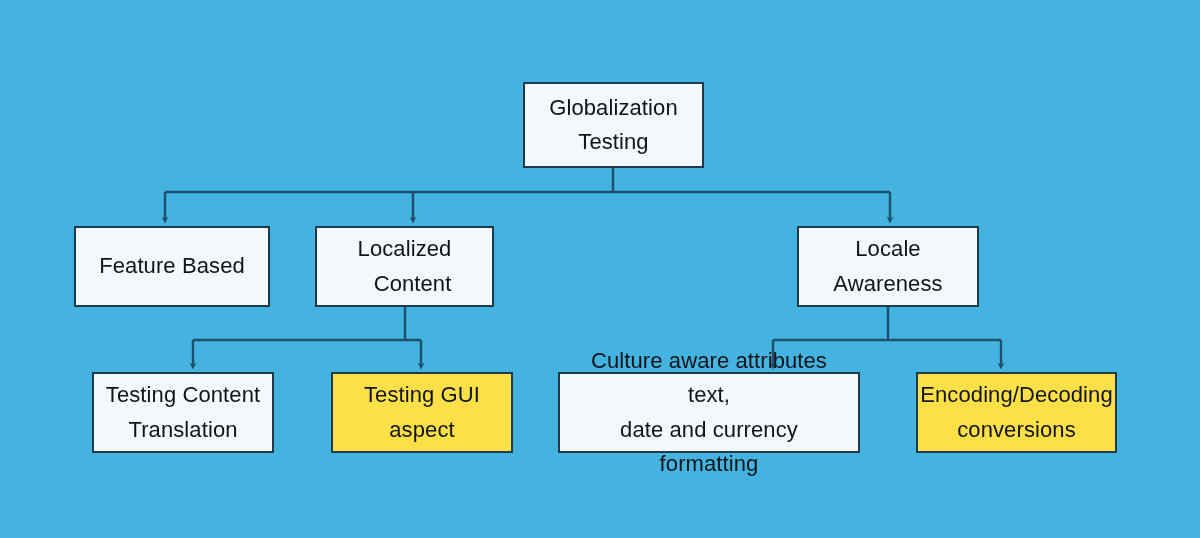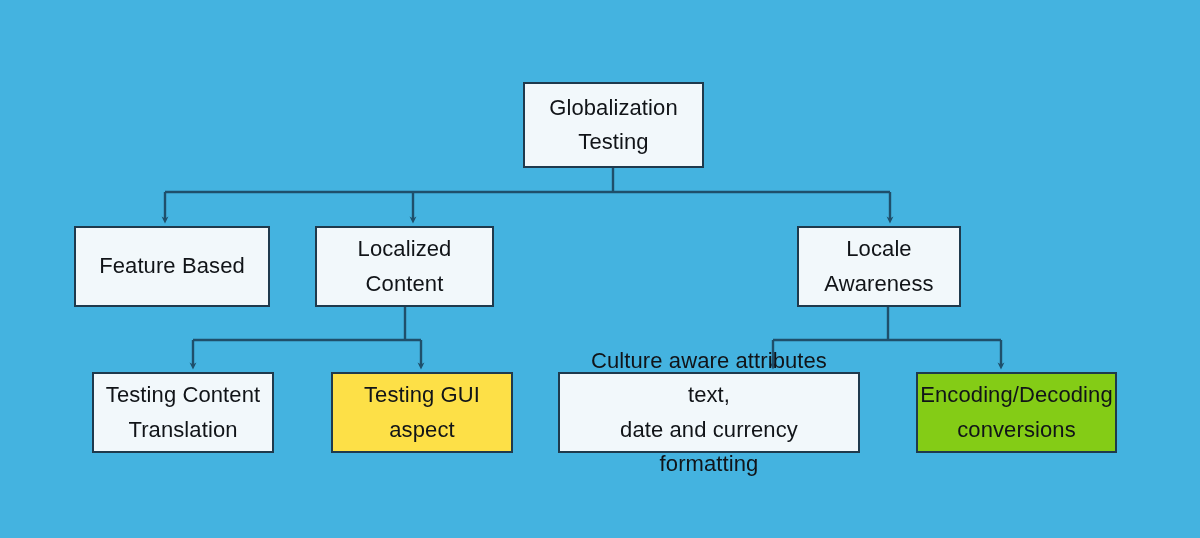--- a/index.html
+++ b/index.html
@@ -43,22 +43,22 @@
     z-index: 2;
   }
   .node-label {
     display: block;
     white-space: pre-line;
   }
 
   
   #node-root            { left: 523px; top: 82px;  width: 181px; height: 86px; }
   #node-feature-based   { left: 74px;  top: 226px; width: 196px; height: 81px; }
-  #node-localized       { left: 315px; top: 226px; width: 179px; height: 81px; }
-  #node-locale-aware    { left: 797px; top: 226px; width: 164px; height: 81px; }
+  #node-localized       { left: 315px; top: 226px; width: 179px; height: 81px; text-align: right; }
+  #node-locale-aware    { left: 797px; top: 226px; width: 182px; height: 81px; }
   #node-content-trans   { left: 92px;  top: 372px; width: 182px; height: 81px; }
   #node-gui-aspect      { left: 331px; top: 372px; width: 182px; height: 81px; }
   #node-culture-aware   { left: 558px; top: 372px; width: 302px; height: 81px; }
   #node-encoding        { left: 916px; top: 372px; width: 201px; height: 81px; }
 </style>
 </head>
 <body>
 
 <div id="diagram-canvas" style="background: rgb(68, 179, 224);">
 
@@ -112,18 +112,18 @@
 Translation</span>
   </div>
   <div class="node" id="node-gui-aspect" style="background: #fde047; border-color: rgb(31, 58, 77); color: rgb(17, 20, 24);">
     <span class="node-label">Testing GUI
 aspect</span>
   </div>
   <div class="node" id="node-culture-aware" style="background: rgb(242, 248, 251); border-color: rgb(31, 58, 77); color: rgb(17, 20, 24);">
     <span class="node-label">Culture aware attributes text,
 date and currency formatting</span>
   </div>
-  <div class="node" id="node-encoding" style="background: #84cc16; border-color: rgb(31, 58, 77); color: rgb(17, 20, 24);">
+  <div class="node" id="node-encoding" style="background: #fde047; border-color: rgb(31, 58, 77); color: rgb(17, 20, 24);">
     <span class="node-label">Encoding/Decoding
 conversions</span>
   </div>
 
 </div>
 
 </body></html>

